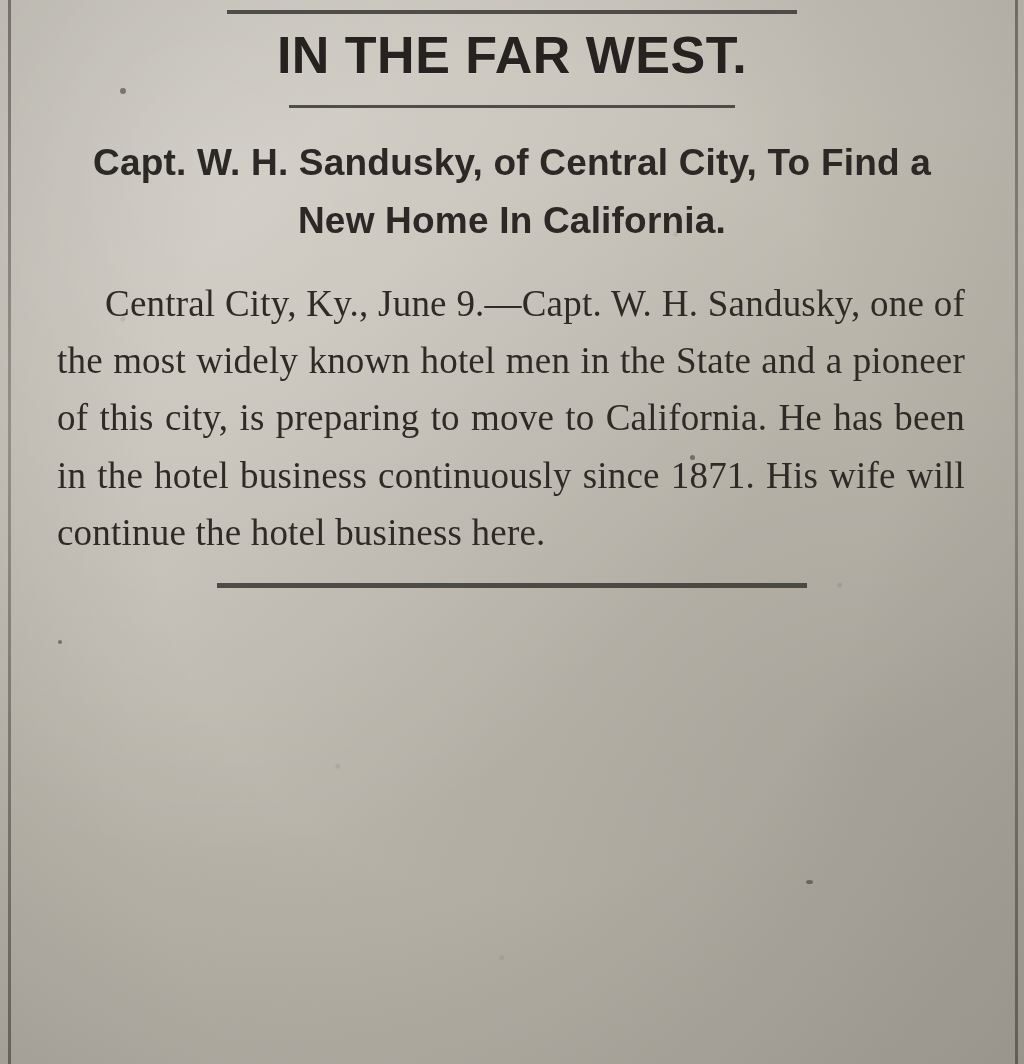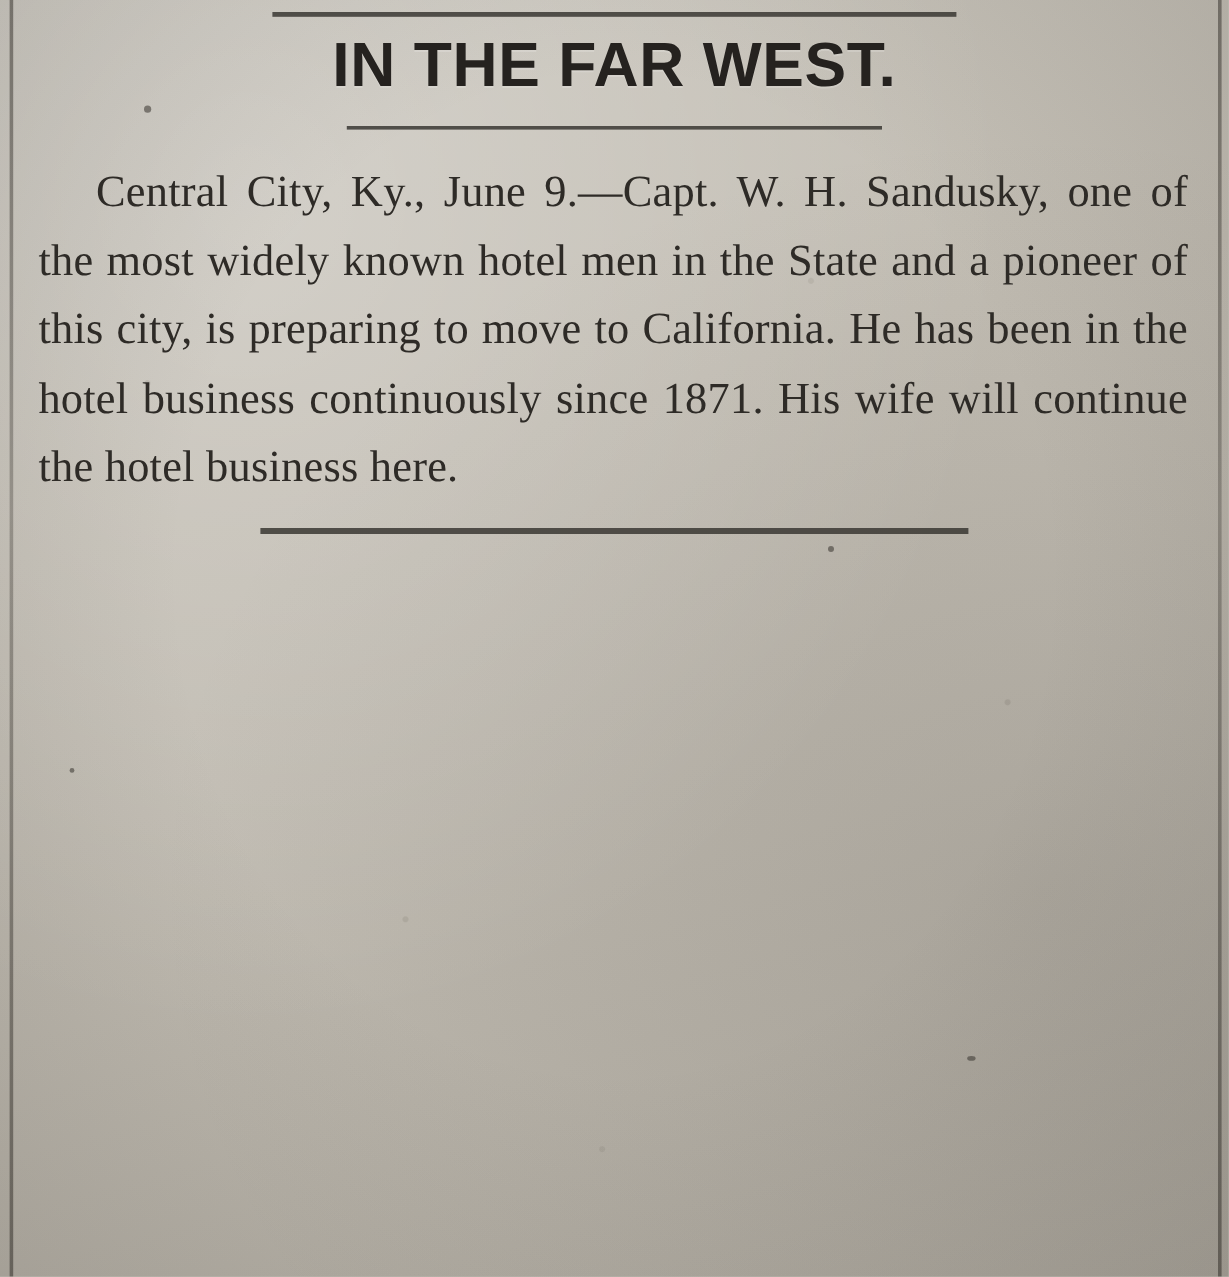--- a/index.html
+++ b/index.html
@@ -49,21 +49,21 @@
     bottom: 0;
     width: 3px;
     background: linear-gradient(to bottom, rgba(60,56,50,0.75), rgba(60,56,50,0.45) 40%, rgba(60,56,50,0.8));
     opacity: .75;
   }
   .rule-left { left: 8px; }
   .rule-right { right: 6px; }
 
   .content {
     position: relative;
-    padding: 0 16px;
+    padding: 0 41px;
     z-index: 2;
     border-radius: 21px;
   }
 
   .hr {
     height: 4px;
     background: #3a3732;
     opacity: .85;
   }
   .hr-top {
@@ -133,20 +133,21 @@
   <div class="rule-right"></div>
 
   <div class="content">
 
     <div class="hr hr-top"></div>
 
     <h1 class="headline">IN THE FAR WEST.</h1>
 
     <div class="hr hr-sub"></div>
 
+    <h2 class="subhead">Capt. W. H. Sandusky, of Central City, To Find a New Home In California.</h2>
 
     <div class="body-text">
       <p><span class="indent"></span><span>Central City, Ky., June 9.—Capt. W. H. Sandusky, one of the most widely known hotel men in the State and a pioneer of this city, is preparing to move to California. He has been in the hotel business continuously since 1871. His wife will continue the hotel business here.</span></p>
     </div>
 
     <div class="hr hr-bottom"></div>
   </div>
 
   <div class="speck" style="left:120px; top:88px; width:6px; height:6px;"></div>
   <div class="speck" style="left:690px; top:455px; width:5px; height:5px;"></div>

